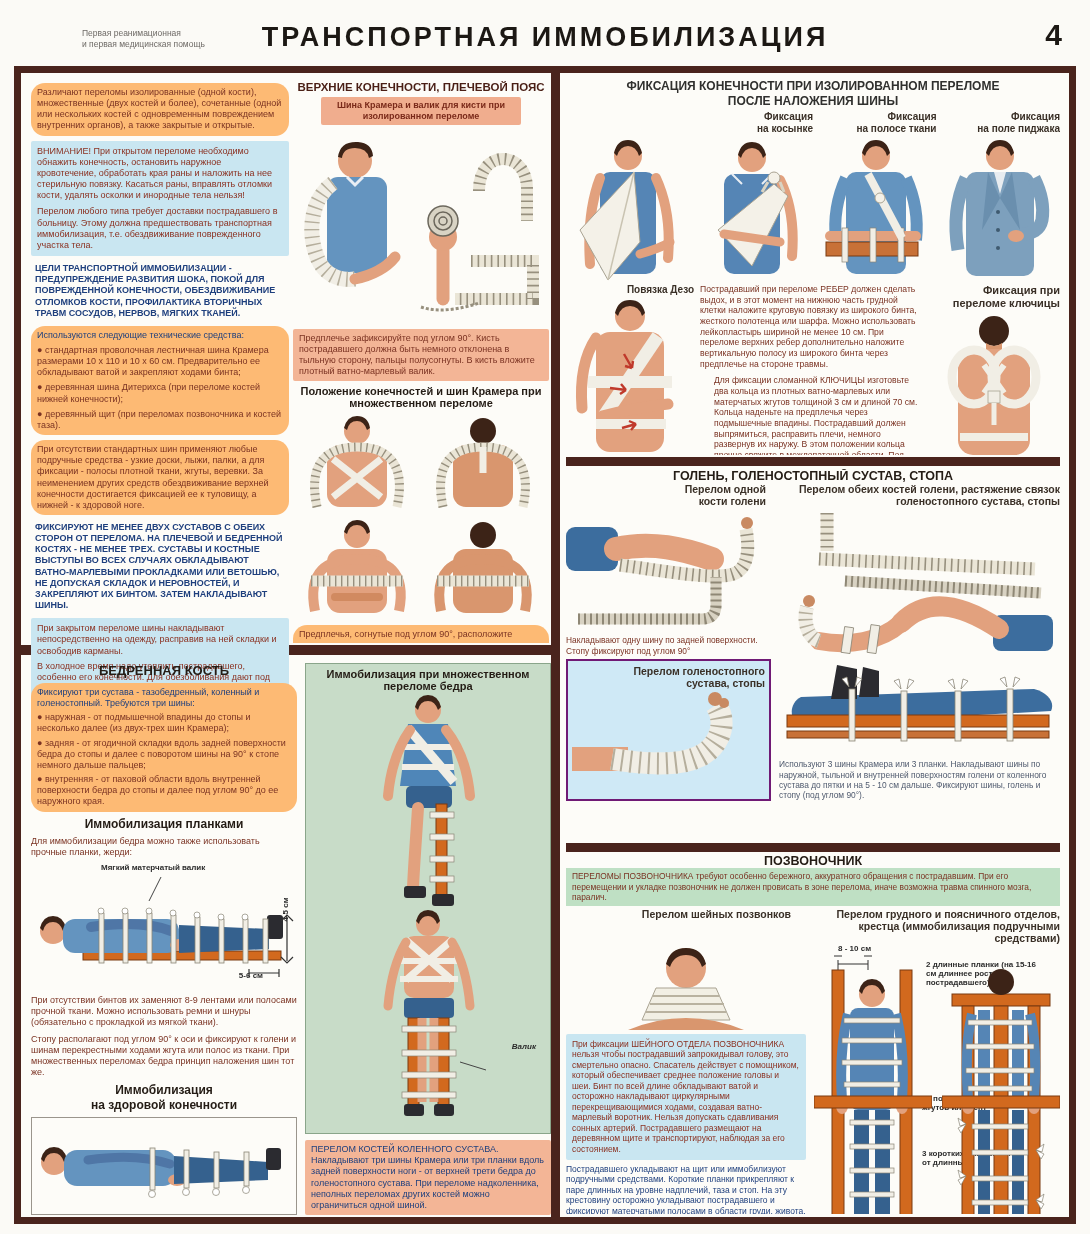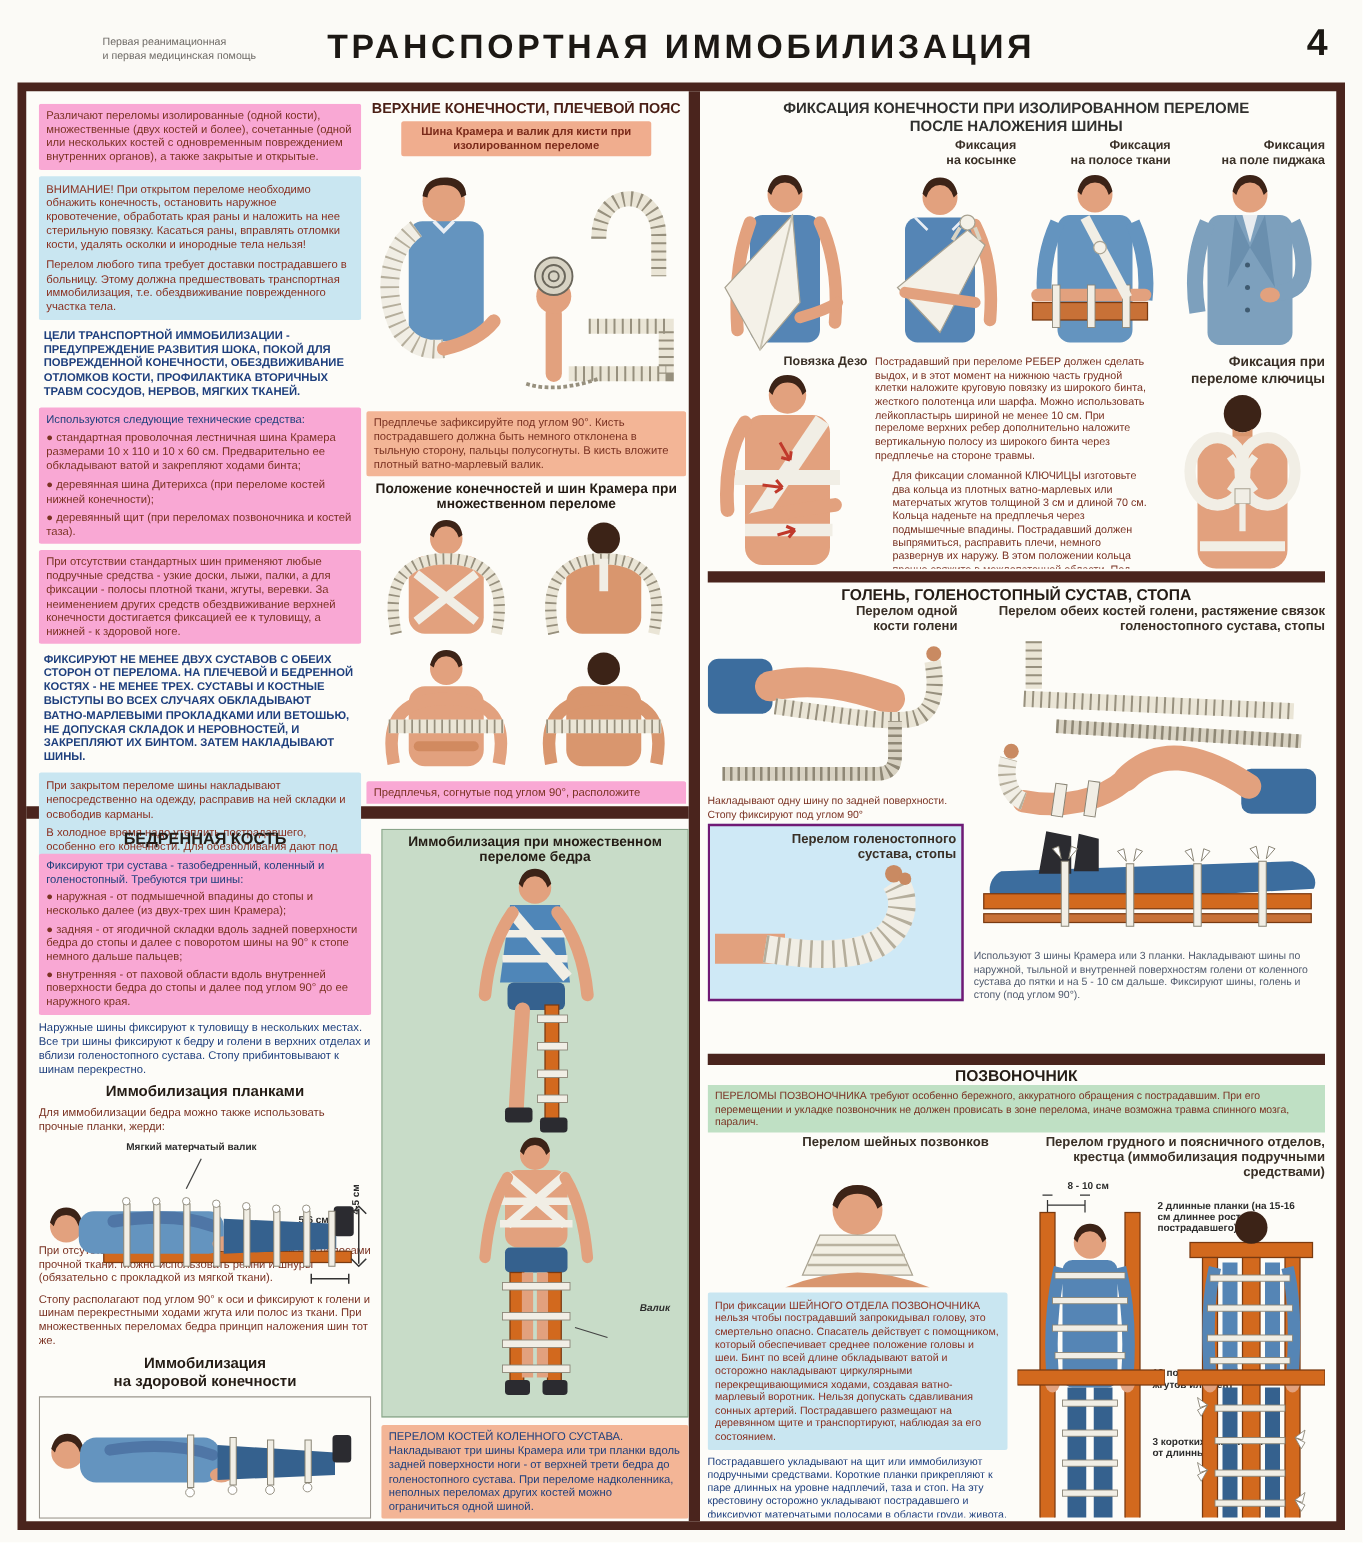--- a/index.html
+++ b/index.html
@@ -10,21 +10,21 @@
   .big-title{position:absolute;left:0;right:0;top:22px;text-align:center;font-size:27px;font-weight:bold;letter-spacing:3px;color:#1c1814;}
   .pagenum{position:absolute;right:28px;top:18px;font-size:30px;font-weight:bold;color:#1c1814;}
   
   .frame{position:absolute;left:14px;right:14px;top:66px;bottom:10px;border:7px solid #4a241d;background:#fdfcf8;}
   .vbar{position:absolute;left:530px;top:0;bottom:0;width:9px;background:#4a241d;}
   .hbar-lm{position:absolute;left:0;top:572px;width:530px;height:10px;background:#4a241d;}
   .rbarA{position:absolute;left:0;top:384px;width:100%;height:9px;background:#4a241d;}
   .rbarB{position:absolute;left:0;top:770px;width:100%;height:9px;background:#4a241d;}
   
   .t{font-size:9px;line-height:1.24;}
-  .yellow{background:#f9a8d4;color:#7a3222;padding:4px 6px;border-radius:2px;}
+  .yellow{background:#fdba74;color:#7a3222;padding:4px 6px;border-radius:14px;}
   .blue{background:#c9e6f1;color:#8a3020;padding:5px 6px;border-radius:2px;}
   .navy{color:#1e3f7d;font-weight:bold;}
   .red{color:#7a3222;}
   .sec-h{font-weight:bold;color:#241c15;text-align:center;}
   .lbl{font-weight:bold;color:#3a3027;text-align:right;line-height:1.15;}
   
   .col-left{position:absolute;left:10px;top:10px;width:258px;display:flex;flex-direction:column;gap:5px;overflow:hidden;}
   .col-mid{position:absolute;left:272px;top:8px;width:256px;height:562px;display:flex;flex-direction:column;gap:4px;overflow:hidden;}
   .femur-row{position:absolute;left:10px;top:590px;width:520px;height:552px;display:grid;grid-template-columns:266px 246px;gap:8px;overflow:hidden;}
   .col-right{position:absolute;left:545px;top:0;bottom:0;width:494px;overflow:hidden;}
@@ -147,21 +147,20 @@
 
     <div class="femur-row">
       <div style="display:flex;flex-direction:column;gap:5px;overflow:hidden">
         <div class="sec-h" style="font-size:13px">БЕДРЕННАЯ КОСТЬ</div>
         <div class="yellow">
           <div class="t" style="color:#1e3f7d">Фиксируют три сустава - тазобедренный, коленный и голеностопный. Требуются три шины:</div>
           <div class="t" style="margin-top:3px">●  наружная - от подмышечной впадины до стопы и несколько далее (из двух-трех шин Крамера);</div>
           <div class="t" style="margin-top:3px">●  задняя - от ягодичной складки вдоль задней поверхности бедра до стопы и далее с поворотом шины на 90° к стопе немного дальше пальцев;</div>
           <div class="t" style="margin-top:3px">●  внутренняя - от паховой области вдоль внутренней поверхности бедра до стопы и далее под углом 90° до ее наружного края.</div>
         </div>
-        <div class="t" style="color:#1e3f7d">Наружные шины фиксируют к туловищу в нескольких местах. Все три шины фиксируют к бедру и голени в верхних отделах и вблизи голеностопного сустава. Стопу прибинтовывают к шинам перекрестно.</div>
         <div class="sec-h" style="font-size:12px">Иммобилизация планками</div>
         <div class="t red">Для иммобилизации бедра можно также использовать прочные планки, жерди:</div>
         <div style="position:relative;height:138px">
           <span class="call" style="position:absolute;left:70px;top:0">Мягкий матерчатый валик</span>
           <span class="dimtxt" style="position:absolute;right:0px;top:42px;transform:rotate(-90deg)">4-5 см</span>
           <span class="dimtxt" style="position:absolute;right:34px;bottom:10px">5-6 см</span>
           <figure>
             <svg class="fig" width="266" height="138" viewBox="0 0 266 138" style="position:absolute;left:0;top:10px">
               <line x1="130" y1="4" x2="118" y2="28" stroke="#444" stroke-width="1"></line>
               <rect x="52" y="78" width="198" height="9" fill="#d2691e" stroke="#7a3a10" stroke-width="1"></rect>
@@ -500,21 +499,21 @@
                 <path d="M40 20 q4-16 20-16 q16 0 20 16 l-4 3 q-4-12-16-12 q-12 0-16 12z" fill="#3c2317"></path>
                 <path d="M30 44 L90 44 L104 76 L16 76 Z" fill="#f2efe4" stroke="#a9a392"></path>
                 <path d="M27 52 h66 M24 60 h74 M20 68 h80" stroke="#b9b2a0" stroke-width="2"></path>
                 <path d="M2 86 Q60 62 118 86" fill="#d9966e"></path>
               </svg>
             </figure>
             <div class="blue t" style="font-size:8.5px">При фиксации ШЕЙНОГО ОТДЕЛА ПОЗВОНОЧНИКА нельзя чтобы пострадавший запрокидывал голову, это смертельно опасно. Спасатель действует с помощником, который обеспечивает среднее положение головы и шеи. Бинт по всей длине обкладывают ватой и осторожно накладывают циркулярными перекрещивающимися ходами, создавая ватно-марлевый воротник. Нельзя допускать сдавливания сонных артерий. Пострадавшего размещают на деревянном щите и транспортируют, наблюдая за его состоянием.</div>
             <div class="t" style="font-size:8.5px;color:#1e3f7d">Пострадавшего укладывают на щит или иммобилизуют подручными средствами. Короткие планки прикрепляют к паре длинных на уровне надплечий, таза и стоп. На эту крестовину осторожно укладывают пострадавшего и фиксируют матерчатыми полосами в области груди, живота, бедер, голеней, голеностопных суставов, стоп и кистей. Таз фиксируют к средней перекладине ходами полос через промежность, а надплечья и кисти рук - к верхней косыми ходами.</div>
           </div>
           <div style="position:relative">
-            <span class="dimtxt" style="position:absolute;left:40px;top:0">8 - 10 см</span>
+            <span class="dimtxt" style="position:absolute;left:24px;top:0">8 - 10 см</span>
             <span class="call" style="position:absolute;left:112px;top:16px;width:110px">2 длинные планки (на 15-16 см длиннее роста пострадавшего)</span>
             <span class="call" style="position:absolute;left:108px;top:150px;width:104px">12 полос крепкой ткани, жгутов или лент</span>
             <span class="call" style="position:absolute;left:108px;top:205px;width:104px">3 коротких планки (1/4-1/3 от длинных)</span>
             <figure style="position:absolute;left:0;top:10px">
               <svg class="fig" width="118" height="318" viewBox="0 0 118 318">
                 <path d="M20 2 h8 M50 2 h8 M24 6 v10 M54 6 v10 M24 10 h30" stroke="#333" stroke-width="1" fill="none"></path>
                 <rect x="18" y="16" width="12" height="286" fill="#d2691e" stroke="#7a3a10"></rect>
                 <rect x="86" y="16" width="12" height="286" fill="#d2691e" stroke="#7a3a10"></rect>
                 <circle cx="58" cy="40" r="13" fill="#e2a17e"></circle>
                   <path d="M45 37 q3-12 13-12 q10 0 13 12 l-3 3 q-3-9-10-9 q-8 0-10 9z" fill="#3c2317"></path>

